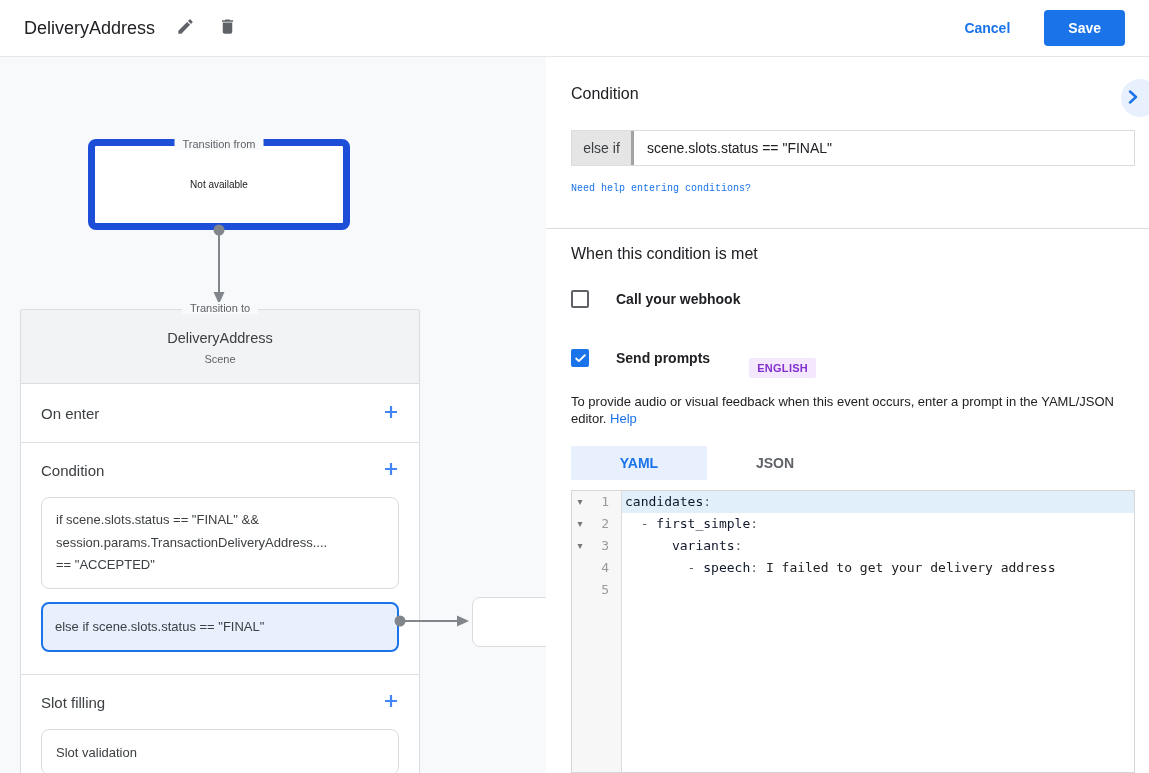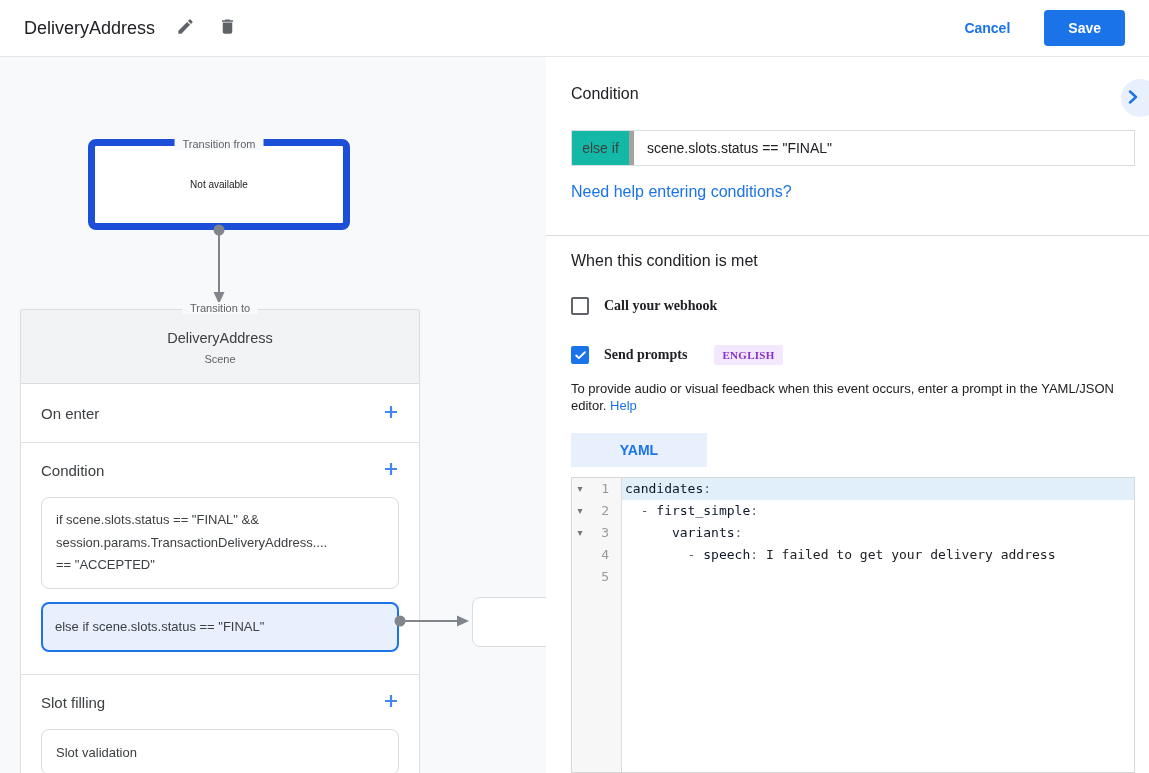--- a/index.html
+++ b/index.html
@@ -59,36 +59,36 @@
   .diagram-arrow { position:absolute; }
 
   
   .panel-heading { font-size:16px; color:#202124; font-weight:normal; }
   .h-condition { margin-top:28px; }
   .collapse-btn { position:absolute; top:22px; right:-10px; width:38px; height:38px; border-radius:50%;
                   background:#e8f0fe; border:none; cursor:pointer; display:flex; align-items:center;
                   padding-left:7px; }
   .cond-input-row { margin-top:27px; height:36px; border:1px solid #dadce0; display:flex; align-items:stretch;
                     background:#fff; }
-  .cond-prefix { width:62px; background:#14b8a6; border-right:5px solid #a3a3a3; display:flex;
+  .cond-prefix { width:62px; background:#e5e5e5; border-right:3px solid #a3a3a3; display:flex;
                  align-items:center; justify-content:center; font-size:14px; color:#3c4043; flex:none; }
   .cond-value { flex:1; display:flex; align-items:center; padding-left:13px; font-size:14px; color:#202124; }
-  .help-link { margin-top:17px; font-size:16px; color:#1a73e8; text-decoration:none; display:inline-block;
-               width:max-content; cursor:pointer; }
+  .help-link { margin-top:17px; font-size:10px; color:#1a73e8; text-decoration:none; display:inline-block;
+               width:max-content; cursor:pointer;font-family:Liberation Mono, monospace; }
   .panel-divider { border:none; border-top:1px solid #dadce0; margin:34px -14px 0 -25px; }
   .h-when { margin-top:16px; }
 
-  .check-row { display:flex; align-items:center; gap:15px; margin-top:27px;font-family:Liberation Serif, serif; }
+  .check-row { display:flex; align-items:center; gap:27px; margin-top:27px; }
   .check-row.second { margin-top:30px; }
   .checkbox { width:18px; height:18px; border:2px solid #5f6368; border-radius:2px; background:#fff;
               flex:none; cursor:pointer; display:flex; align-items:center; justify-content:center; }
   .checkbox.checked { background:#1a73e8; border-color:#1a73e8; }
   .check-label { font-size:14px; font-weight:bold; color:#202124; }
   .lang-badge { margin-left:12px; background:#f3e8fd; color:#8430ce; font-size:11px; font-weight:bold;
-                padding:4px 8px; border-radius:2px; letter-spacing:.3px; }
+                padding:4px 8px; border-radius:2px; letter-spacing:.3px;margin-top:20px; }
 
   .hint-text { margin-top:15px; font-size:13px; color:#202124; line-height:17px; max-width:556px; }
   .hint-link { color:#1a73e8; cursor:pointer; }
 
   .tabs { margin-top:19px; display:flex; }
   .tab { width:136px; height:34px; display:flex; align-items:center; justify-content:center;
          font-size:14px; font-weight:bold; color:#5f6368; cursor:pointer; }
   .tab.selected { background:#e8f0fe; color:#1a73e8; }
 
   
@@ -249,20 +249,21 @@
           </svg>
         </div>
       <span class="check-label">Send prompts</span>
       <span class="lang-badge">ENGLISH</span>
     </div>
 
     <p class="hint-text"><span>To provide audio or visual feedback when this event occurs, enter a prompt in the YAML/JSON editor.</span> <span class="hint-link">Help</span></p>
 
     <div class="tabs" id="format-tabs">
         <div class="tab selected">YAML</div>
+        <div class="tab">JSON</div>
       </div>
 
     <div class="editor">
       <div class="gutter-bg"></div>
       <div class="code-rows" id="code-rows">
           <div class="code-row hl">
             <div class="gutter-cell">
               <span class="fold-arrow">▾</span>
               <span class="line-no">1</span>
             </div>

